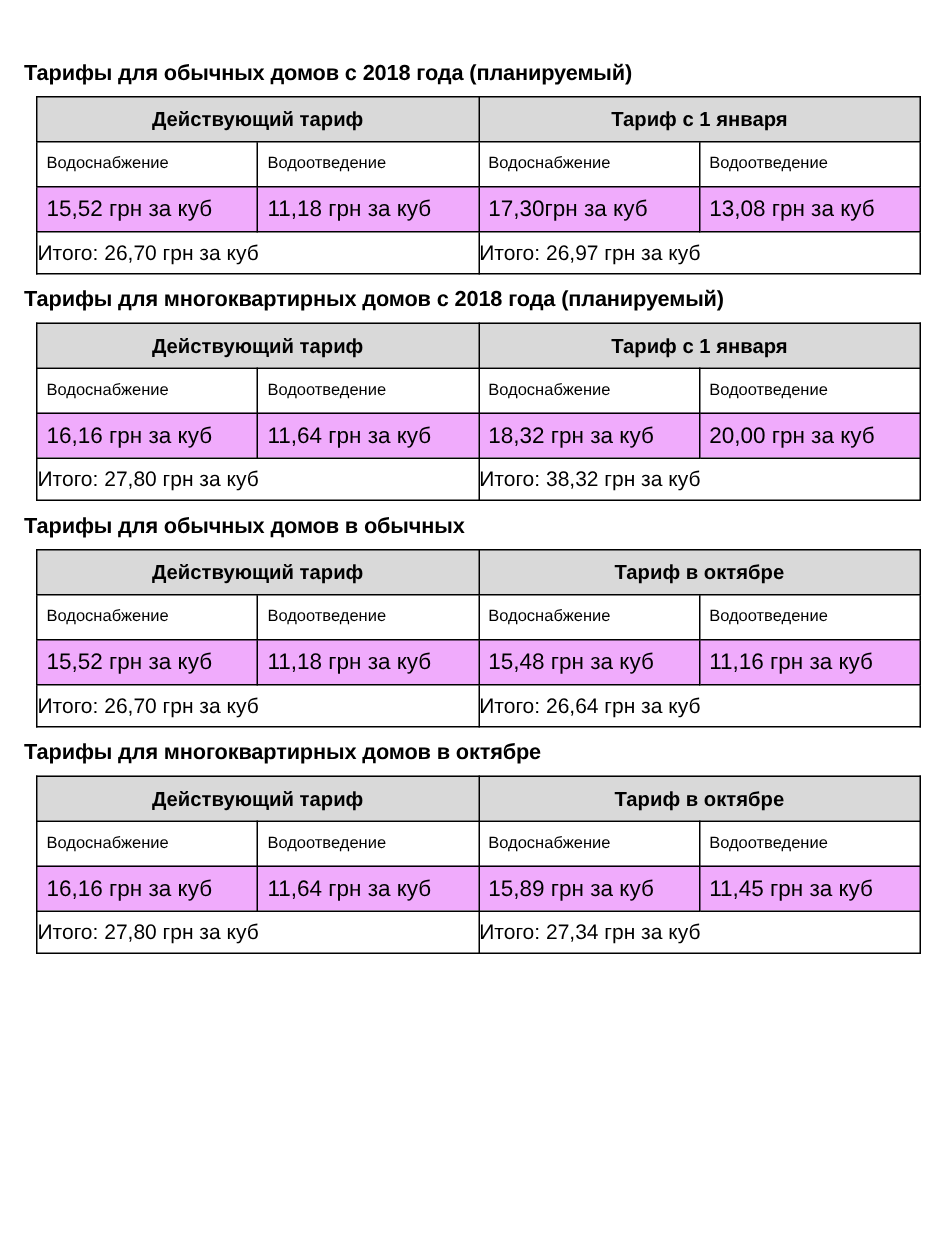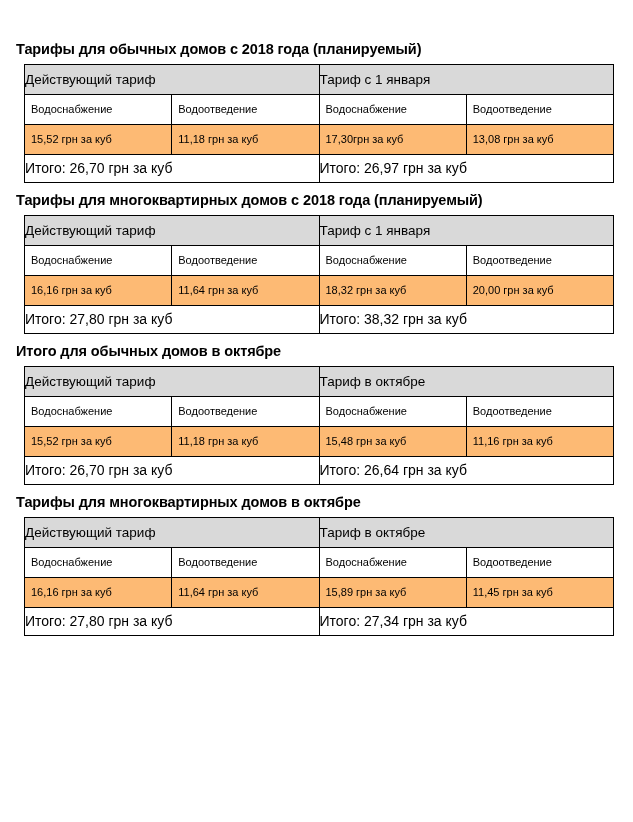--- a/index.html
+++ b/index.html
@@ -38,36 +38,36 @@
     margin-left: 12px;
     table-layout: fixed;
   }
   table.tariff td {
     border: 1px solid #000000;
     padding: 0;
     vertical-align: middle;
   }
   .hdr {
     background: #d9d9d9;
-    text-align: left;
-    font-weight: normal;
+    text-align: center;
+    font-weight: bold;
     font-size: 13.5px;
     height: 29px;
   }
   .sub {
     background: #ffffff;
     text-align: left;
     font-size: 11px;
     height: 29px;
     padding-left: 6px !important;
   }
   .val {
-    background: #fdba74;
+    background: #f0abfc;
     text-align: left;
-    font-size: 11px;
+    font-size: 15px;
     height: 29px;
     padding-left: 6px !important;
   }
   .total {
     background: #ffffff;
     font-size: 14px;
     height: 27px;
   }
   .col-a { width: 25.5%; }
   .col-b { width: 24.5%; }
@@ -129,21 +129,21 @@
       </tr>
       <tr>
         <td class="total" colspan="2">Итого: 27,80 грн за куб</td>
         <td class="total" colspan="2">Итого: 38,32 грн за куб</td>
       </tr>
     </tbody>
       </table>
   </div>
 
   <div class="block">
-    <div class="block-title">Итого для обычных домов в октябре</div>
+    <div class="block-title">Тарифы для обычных домов в обычных</div>
     <table class="tariff">
       <tbody>
           <tr>
         <td class="hdr" colspan="2">Действующий тариф</td>
         <td class="hdr" colspan="2">Тариф в октябре</td>
       </tr>
       <tr>
         <td class="sub col-a">Водоснабжение</td>
         <td class="sub col-b">Водоотведение</td>
         <td class="sub col-c">Водоснабжение</td>

